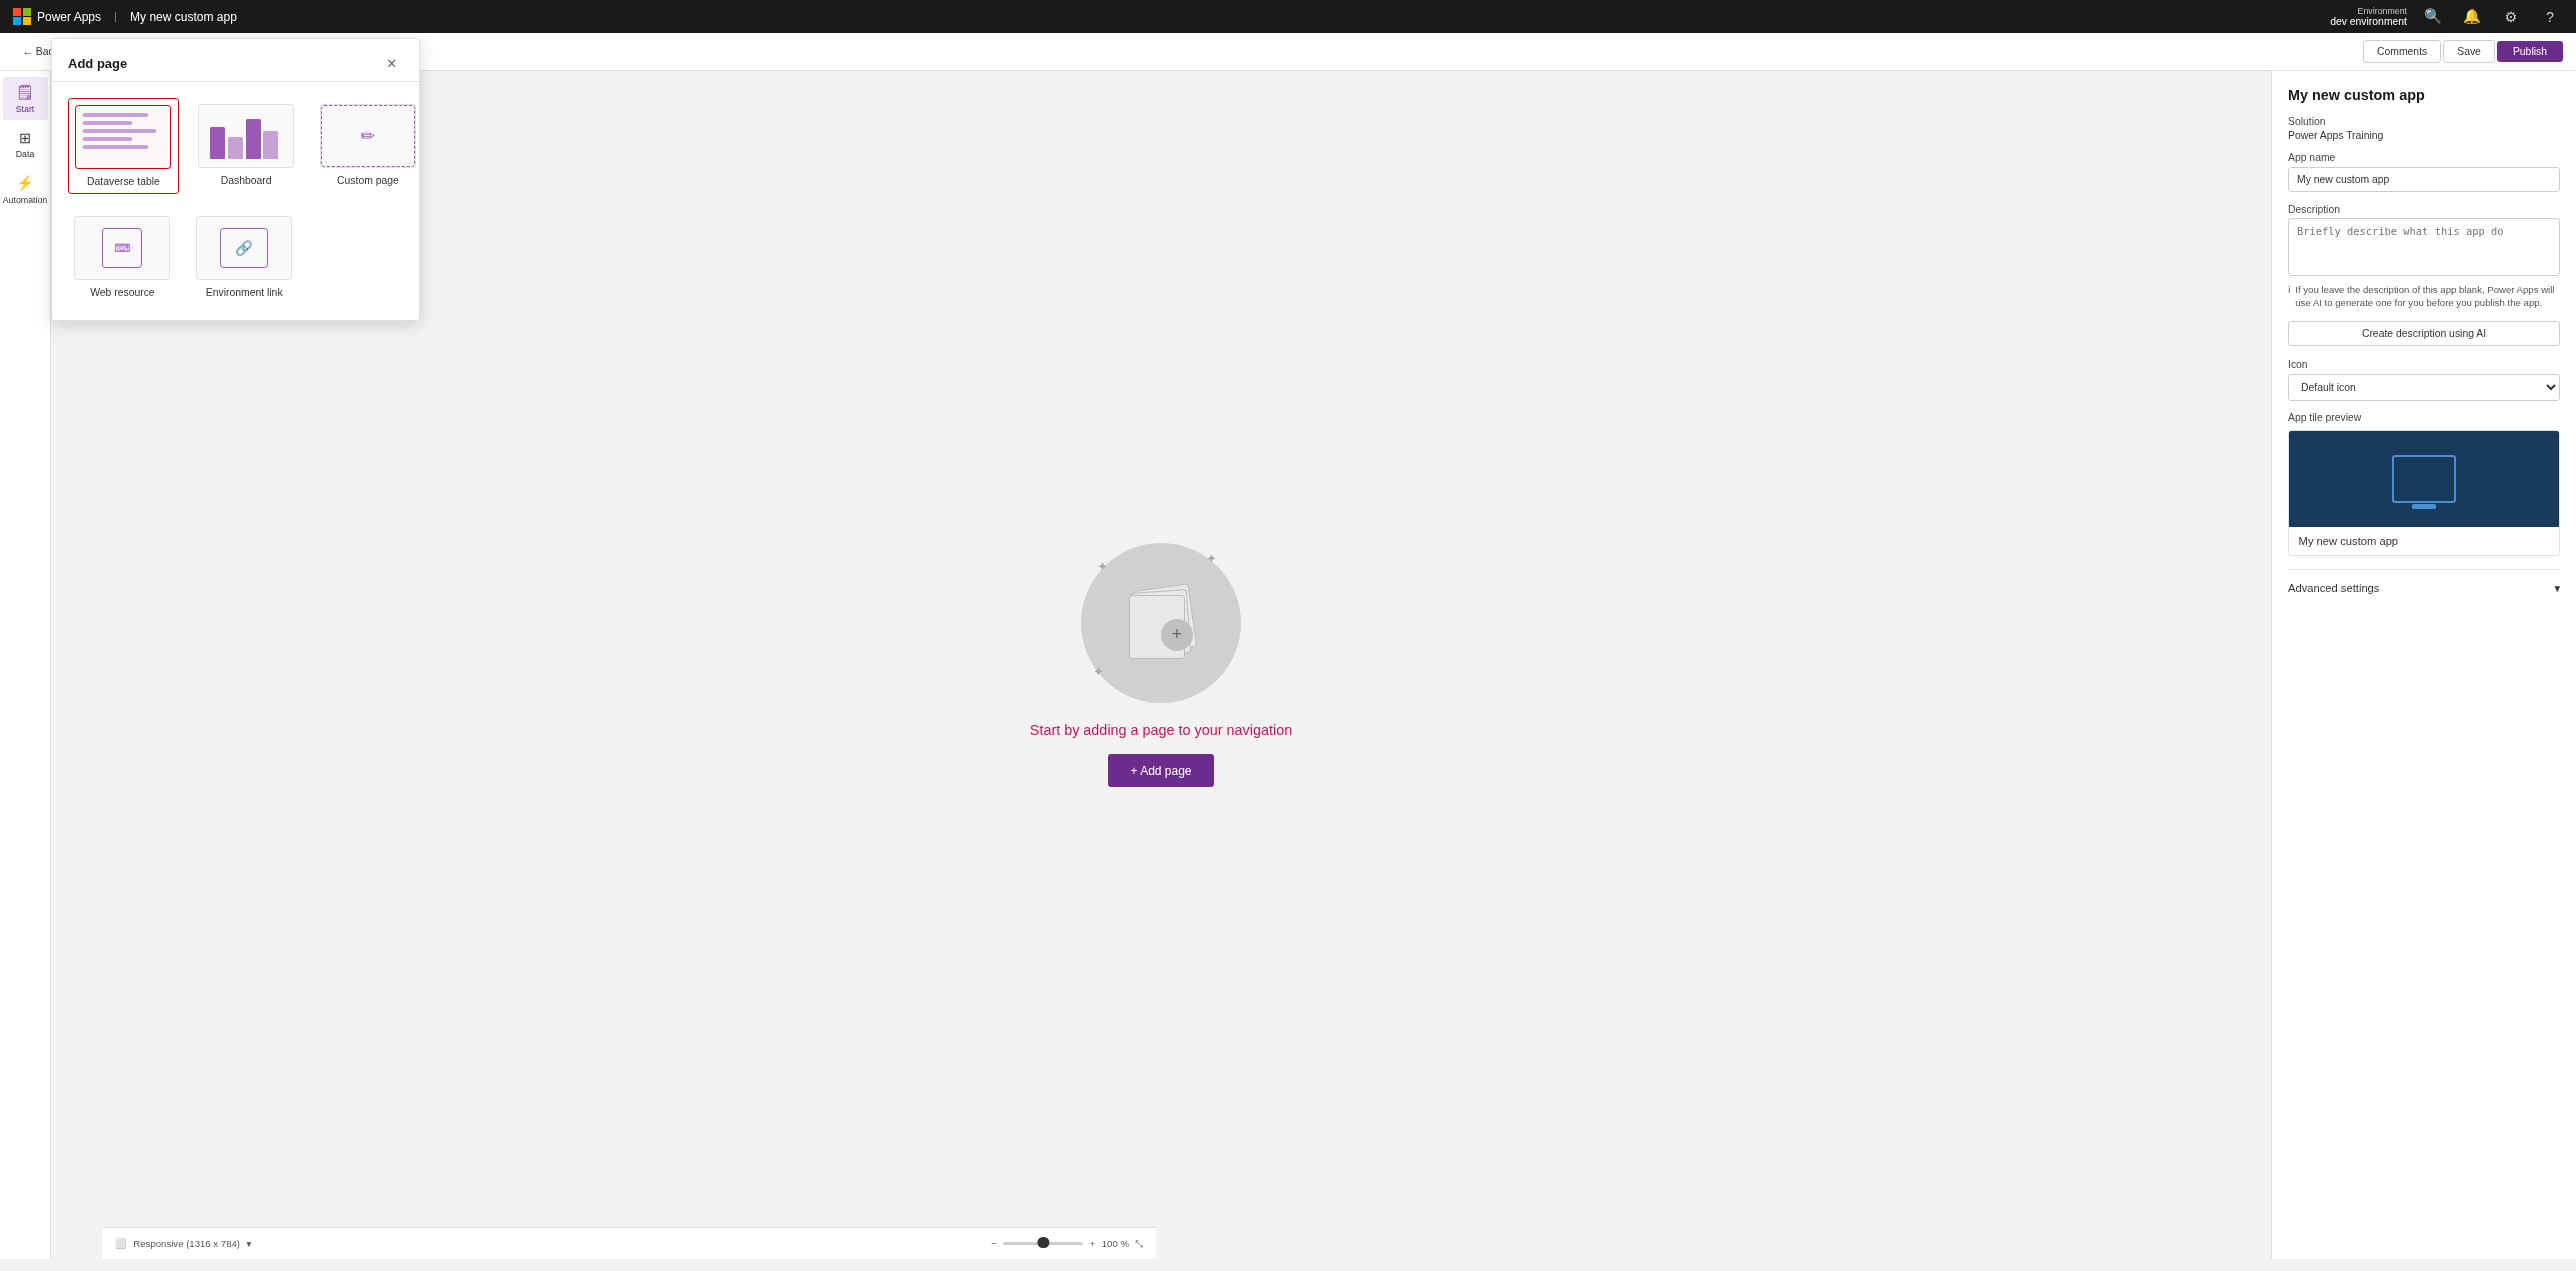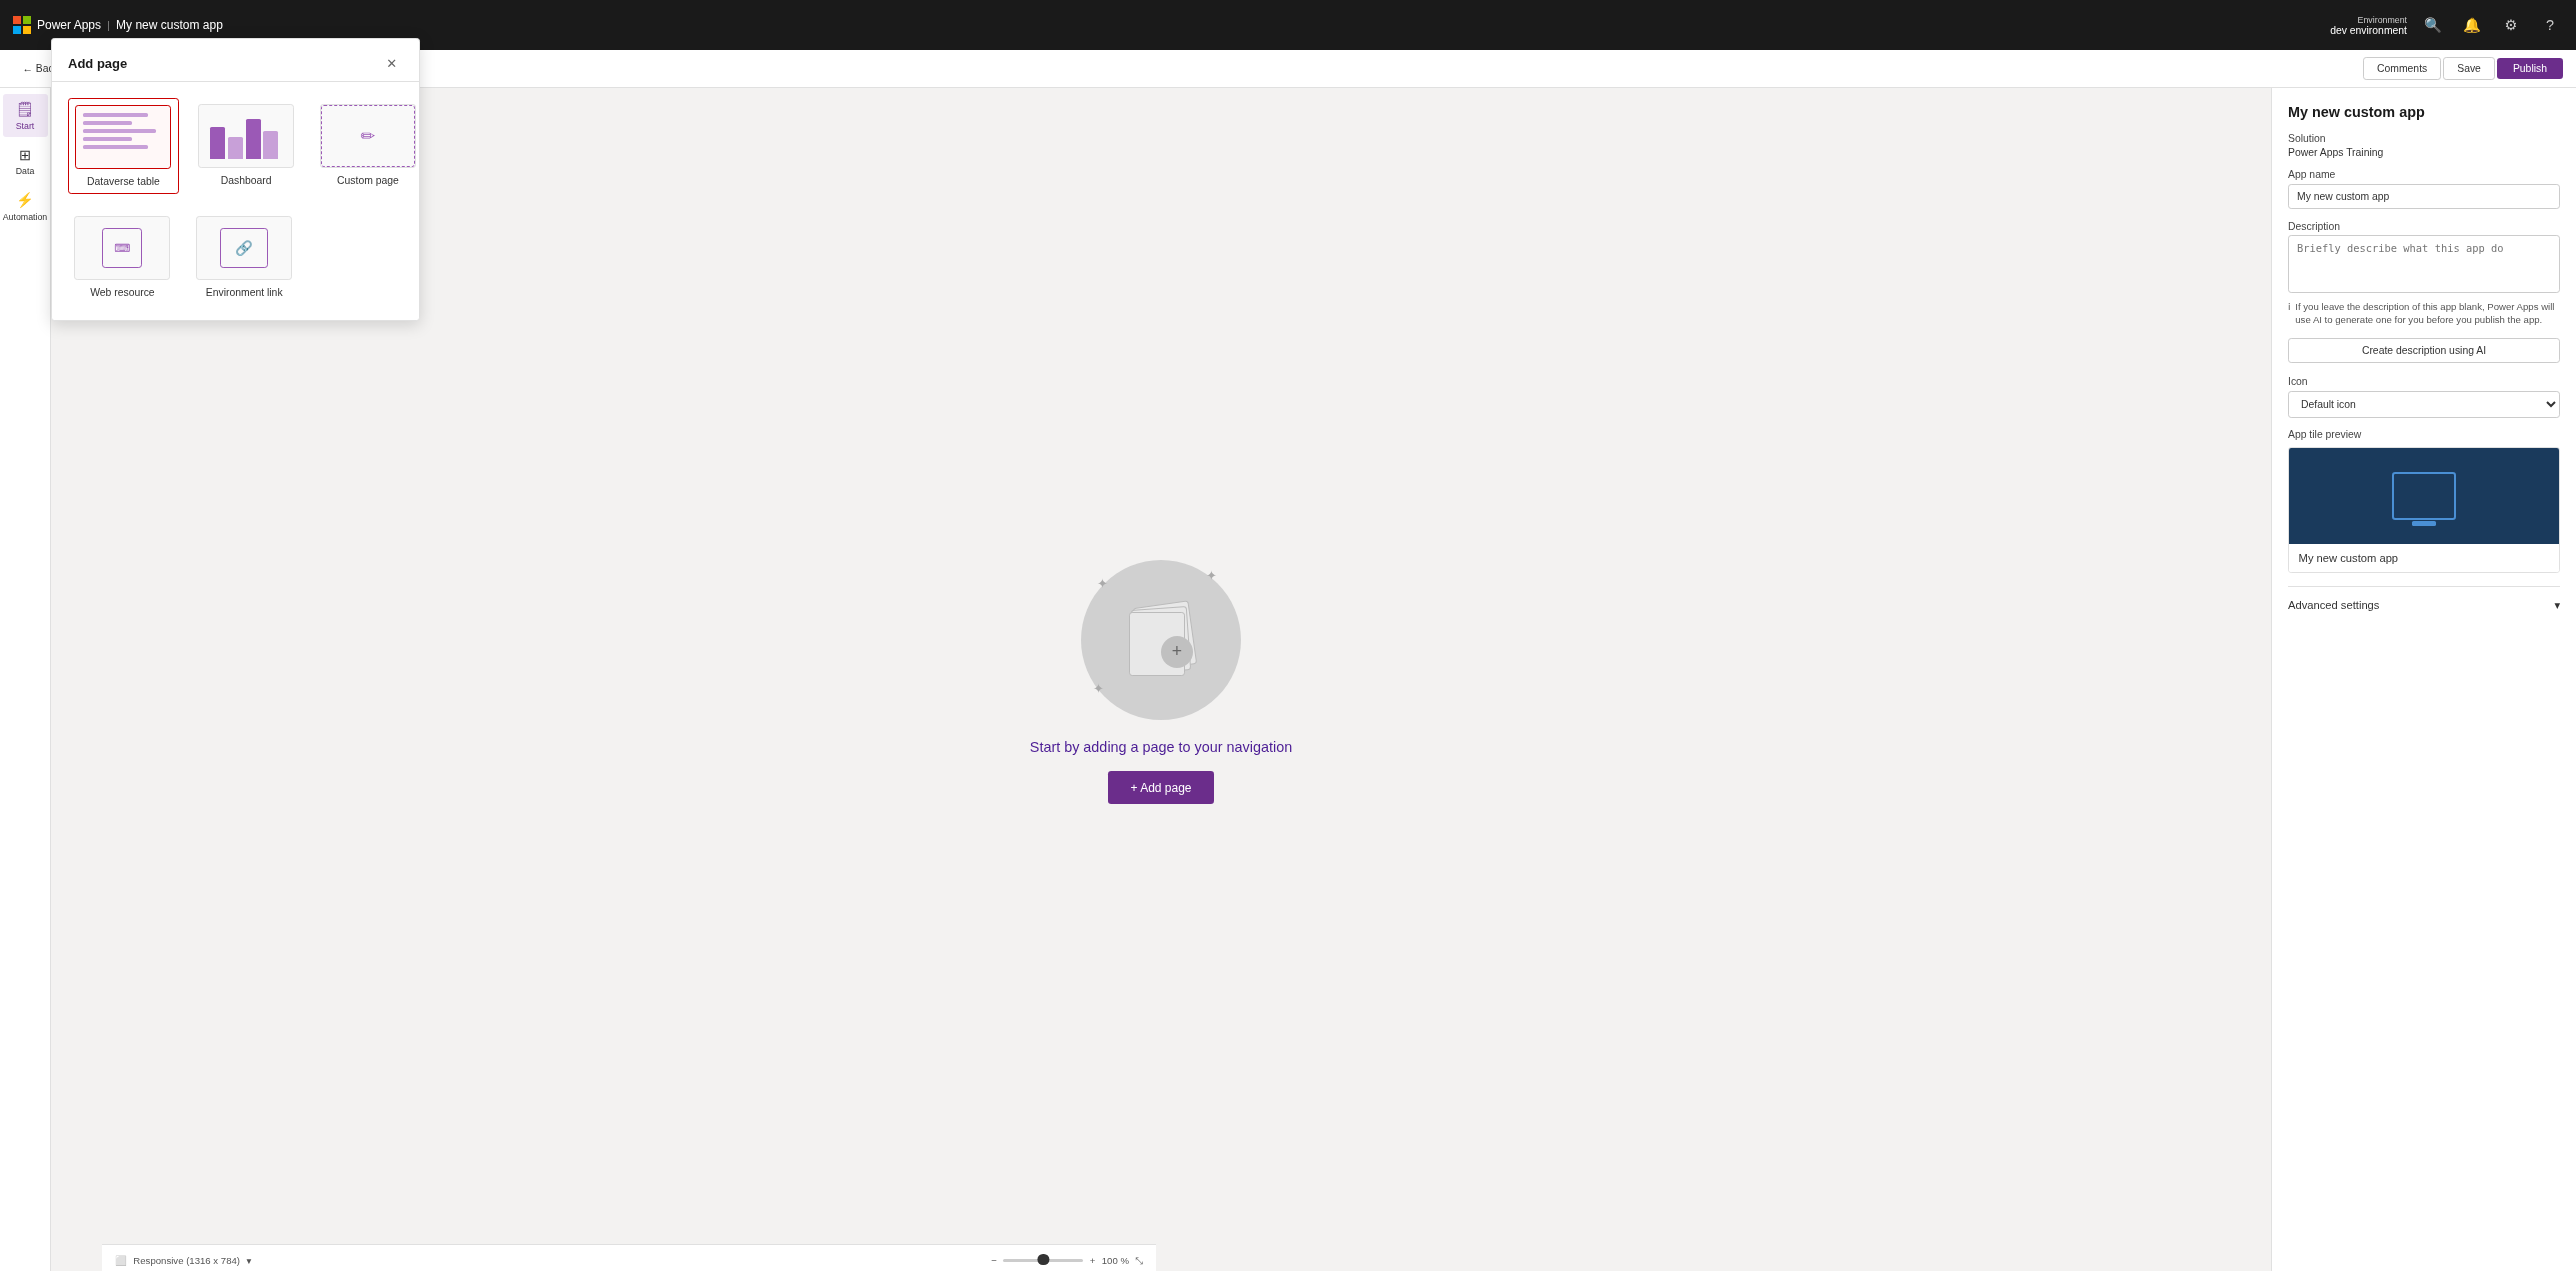--- a/index.html
+++ b/index.html
@@ -2,21 +2,21 @@
 <html style="font-size:13px"><head>
   <meta charset="utf-8">
   <style>
     * { box-sizing: border-box; margin: 0; padding: 0; }
     body { font-family: 'Segoe UI', sans-serif; font-size: 10.4px; background: #f3f2f1; overflow: hidden; width: 2576px; height: 1271px; }
 
     
     .topbar {
       display: flex; align-items: center;
       background: #1a1a1a; color: #fff;
-      height: 50px; padding: 0 13px; gap: 3px;
+      height: 33px; padding: 0 13px; gap: 10px;
       position: relative; z-index: 100;
     }
     .topbar-logo { display: flex; align-items: center; gap: 6.4px; }
     .ms-squares { display: grid; grid-template-columns: 1fr 1fr; gap: 1.6px; width: 17.6px; height: 17.6px; }
     .ms-squares span { display: block; }
     .ms-sq1 { background: #f35325; }
     .ms-sq2 { background: #81bc06; }
     .ms-sq3 { background: #05a6f0; }
     .ms-sq4 { background: #ffba08; }
     .topbar-brand { font-size: 12px; color: #fff; }
@@ -90,21 +90,21 @@
     .canvas-page:nth-child(1) { top: 0; left: 16px; transform: rotate(-8deg); }
     .canvas-page:nth-child(2) { top: 4px; left: 12px; transform: rotate(-4deg); }
     .canvas-page:nth-child(3) { top: 8px; left: 8px; }
     .canvas-plus {
       position: absolute; bottom: 8px; right: 8px;
       width: 32px; height: 32px; background: #c0c0c0; border-radius: 50%;
       display: flex; align-items: center; justify-content: center;
       font-size: 17.6px; color: #666;
     }
     .sparkle { position: absolute; color: #aaa; font-size: 13px; }
-    .canvas-text { font-size: 14.4px; color: #4c1d95; margin-bottom: 16px; }
+    .canvas-text { font-size: 14.4px; color: #be185d; margin-bottom: 16px; }
     .canvas-add-btn {
       background: #6b2d8b; color: #fff; border: none;
       padding: 9.6px 22.5px; border-radius: 3.2px; font-size: 12px;
       cursor: pointer; display: flex; align-items: center; gap: 6.4px;
       margin: 0 auto;
     }
 
     
     .bottom-bar {
       position: absolute; bottom: 0; left: 51px; right: 1115px;

